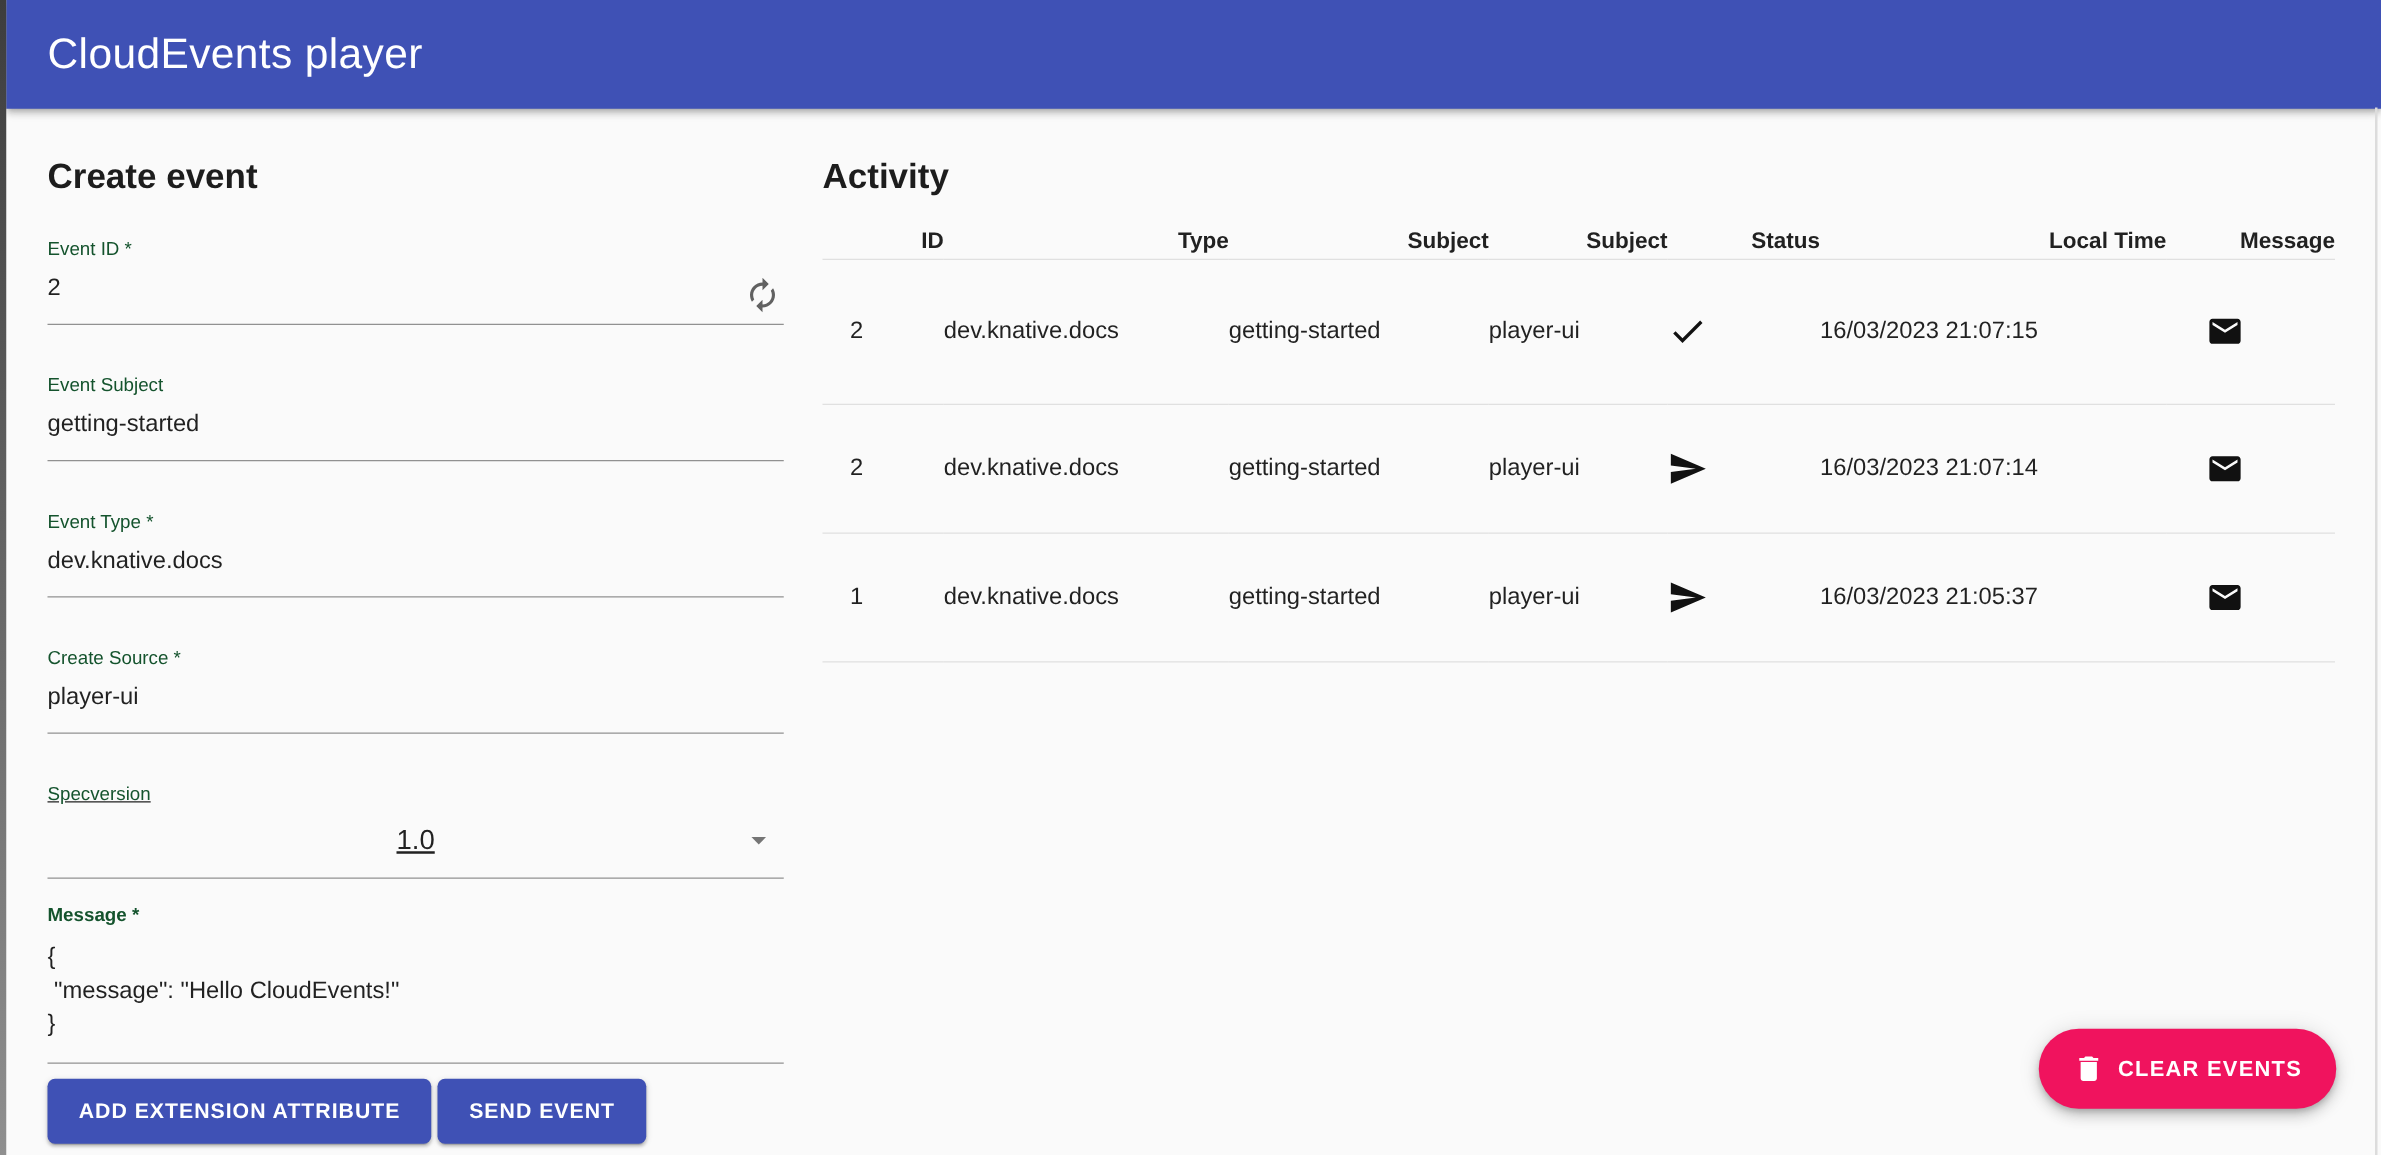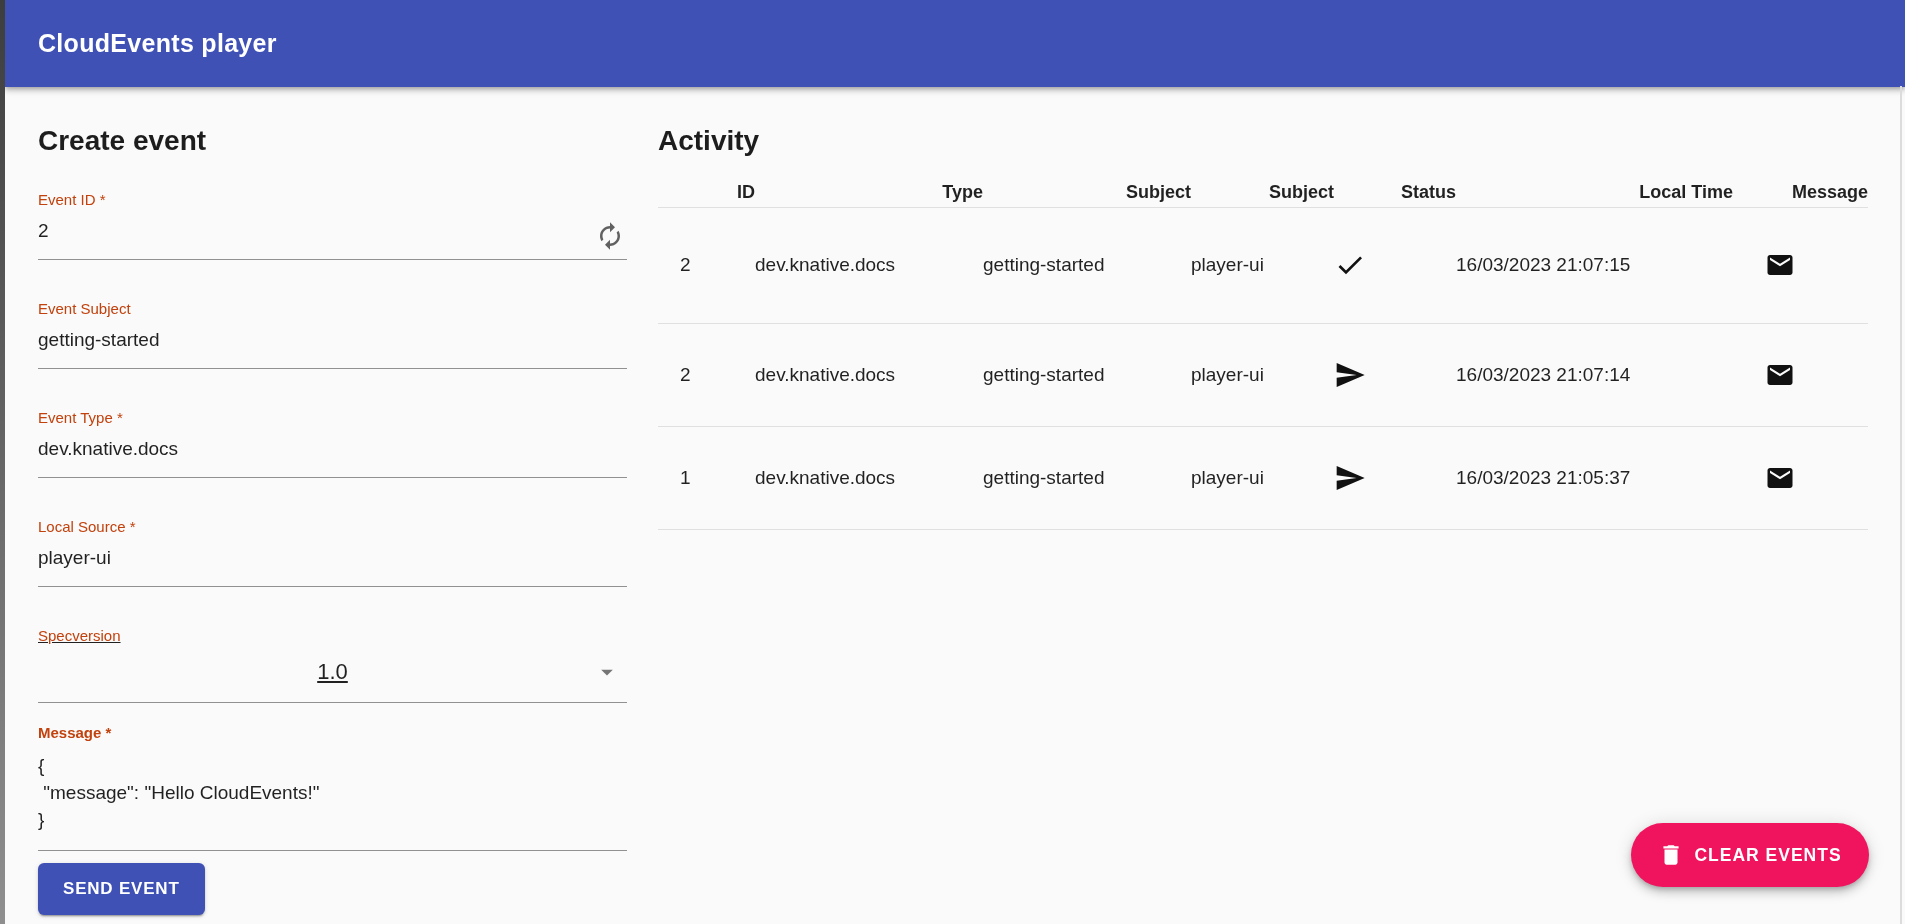--- a/index.html
+++ b/index.html
@@ -17,29 +17,29 @@
     background:#dcdcdc; z-index:50; }
 
   
   .appbar {
     position:absolute; left:5px; top:0; width:1900px; height:87px;
     background:#3f51b5; color:#fff; display:flex; align-items:center;
     padding-left:33px;
     box-shadow:0 2px 4px -1px rgba(0,0,0,.2),0 4px 5px 0 rgba(0,0,0,.14),0 1px 10px 0 rgba(0,0,0,.12);
     z-index:10;
   }
-  .appbar h1 { font-size:25px; font-weight:700; letter-spacing:.3px; }
+  .appbar h1 { font-size:34px; font-weight:400; letter-spacing:.3px; }
 
   h2.section { font-size:28px; line-height:30px; font-weight:700; color:#1d1d1d; }
 
   
   .create-panel { position:absolute; left:38px; top:126px; width:589px; }
   .create-panel h2 { margin-bottom:35px; }
   .field { position:relative; border-bottom:1px solid rgba(0,0,0,.42); padding-bottom:15px; margin-bottom:40px; }
-  .field label { display:block; font-size:15px; line-height:18px; color:#c2410c; margin-bottom:9px; }
+  .field label { display:block; font-size:15px; line-height:18px; color:#14532d; margin-bottom:9px; }
   .field input {
     display:block; width:100%; height:26px; border:none; outline:none; background:transparent;
     font-family:inherit; font-size:19px; color:rgba(0,0,0,.87); padding:0;
   }
   .field.has-icon input { width:calc(100% - 44px); }
   .field-icon { position:absolute; right:2px; top:30px; width:30px; height:30px; color:#616161; cursor:pointer; }
   .field-icon svg { width:30px; height:30px; fill:currentColor; }
   .f-spec { padding-bottom:17px; margin-bottom:21px;text-decoration:underline; }
   .f-spec label { margin-bottom:14px; }
   .select-value { font-size:22px; height:26px; line-height:26px; color:rgba(0,0,0,.87); cursor:pointer;text-align:center; }
@@ -113,21 +113,21 @@
     <label>Event Subject</label>
     <input type="text" value="getting-started" style="">
   </div>
 
   <div class="field">
     <label>Event Type *</label>
     <input type="text" value="dev.knative.docs" style="">
   </div>
 
   <div class="field">
-    <label>Local Source *</label>
+    <label>Create Source *</label>
     <input type="text" value="player-ui" style="">
   </div>
 
   <div class="field f-spec">
     <label>Specversion</label>
     <div class="select-value">1.0</div>
     <span class="select-caret">
       <svg viewBox="0 0 24 24">
           <path d="M7 10l5 5 5-5z"></path>
         </svg>
@@ -135,20 +135,21 @@
   </div>
 
   <div class="field f-msg">
     <label>Message *</label>
     <textarea spellcheck="false" style="">{
  "message": "Hello CloudEvents!"
 }</textarea>
   </div>
 
   <div class="btn-row">
+    <button class="btn">ADD EXTENSION ATTRIBUTE</button>
     <button class="btn">SEND EVENT</button>
   </div>
 </section>
 
 <section class="activity-panel">
   <h2 class="section">Activity</h2>
   <table>
     <colgroup>
         <col class="c1">
         <col class="c2">

